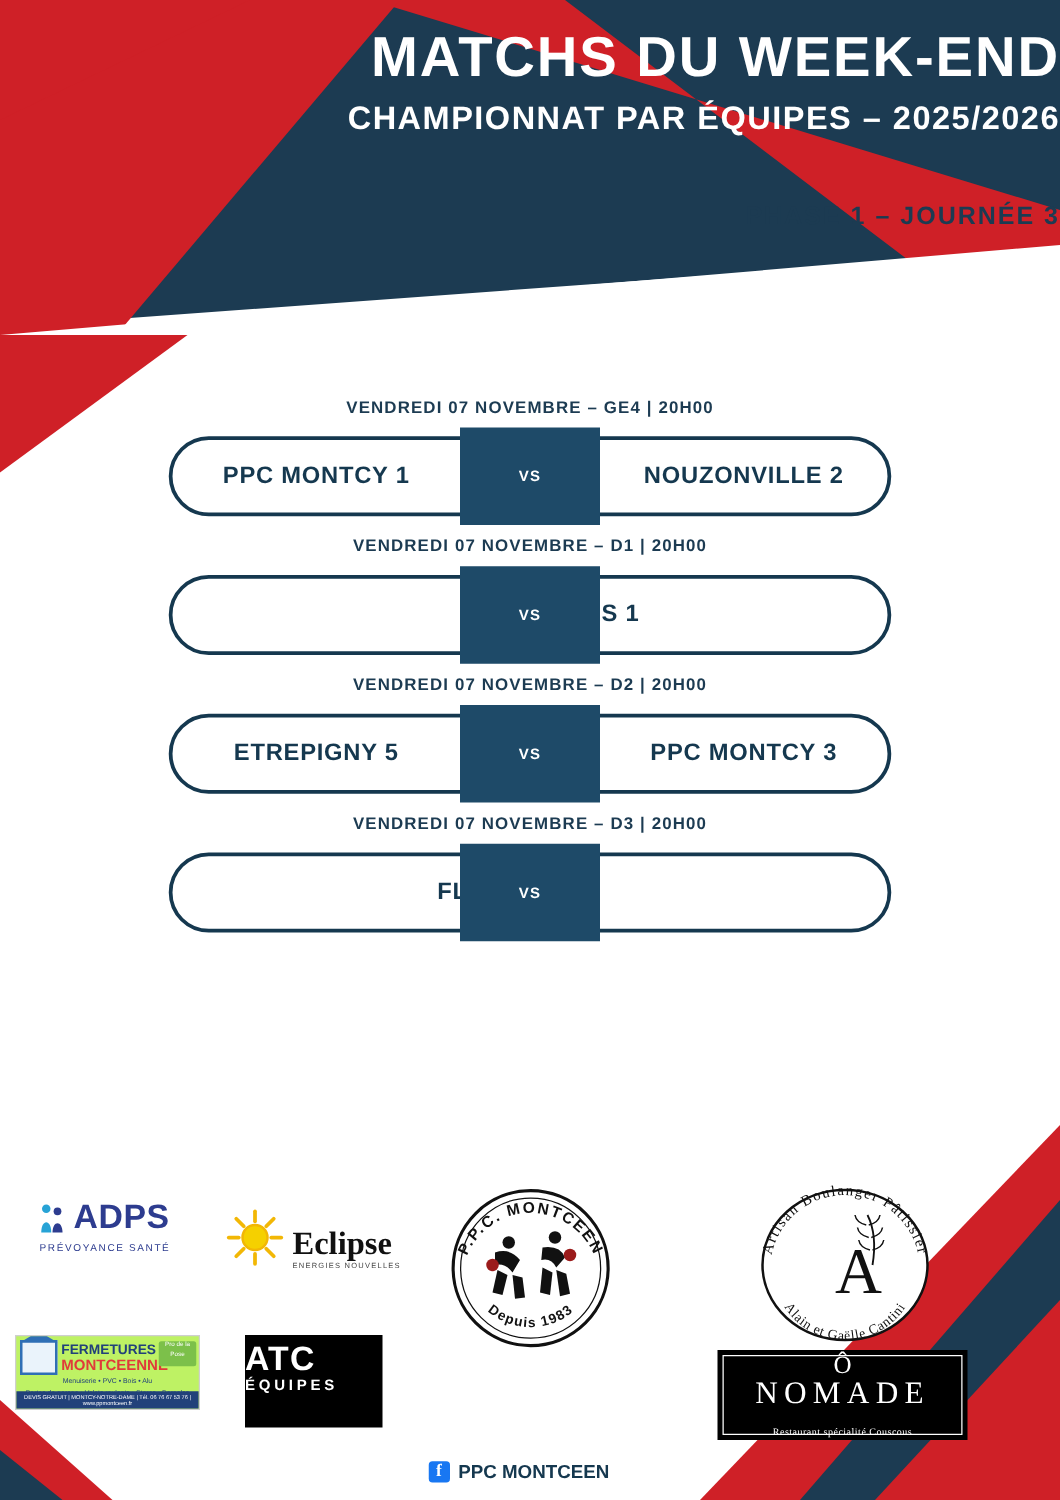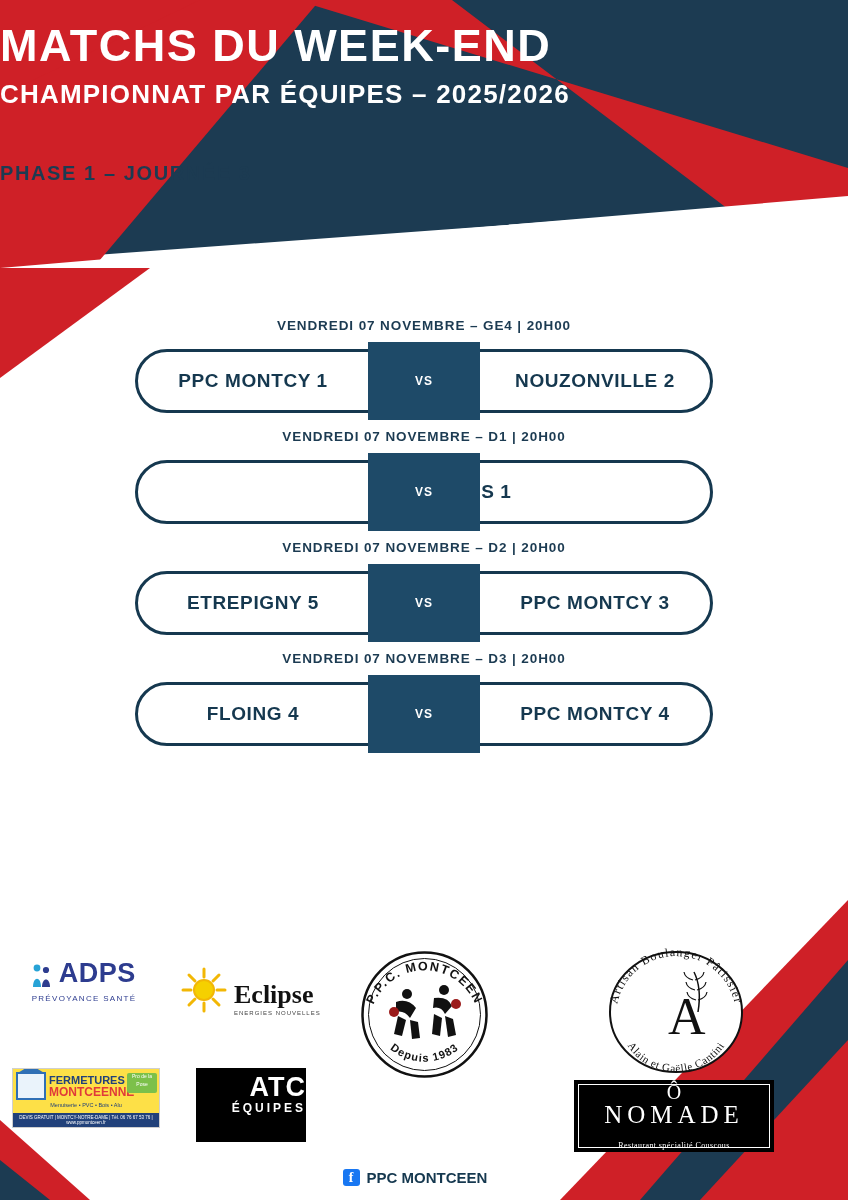--- a/index.html
+++ b/index.html
@@ -22,21 +22,21 @@
     inset: 0;
     overflow: hidden;
   }
   .bg svg { display: block; }
 
   
   .header {
     position: absolute;
     top: 0; left: 0; right: 0;
     height: 210px;
-    text-align: left;
+    text-align: right;
     z-index: 5;
   }
   .title-main {
     margin: 0;
     padding-top: 22px;
     font-size: 45px;
     line-height: 1.05;
     letter-spacing: 1.5px;
     font-weight: 800;
     color: #ffffff;
@@ -209,21 +209,21 @@
     height: 132px;
   }
 
   
   .ferm {
     left: 12px;
     top: 128px;
     width: 148px;
     height: 60px;
     border: 1px solid #cfcfcf;
-    background: #fde047;
+    background: #bef264;
     font-size: 6px;
     color: #21417a;
     overflow: hidden;
   }
   .ferm-top {
     display: flex;
     align-items: center;
     gap: 3px;
     padding: 3px 3px 0 3px;
   }
@@ -284,21 +284,21 @@
   }
 
   
   .atc {
     left: 196px;
     top: 128px;
     width: 110px;
     height: 74px;
     background: #000000;
     color: #ffffff;
-    text-align: right;
+    text-align: left;
   }
   .atc-main {
     font-size: 27px;
     font-weight: 800;
     letter-spacing: 1px;
     padding-top: 6px;
     line-height: 1;
   }
   .atc-sub {
     font-size: 12px;
@@ -457,21 +457,20 @@
       </div>
       <div class="vs-box">VS</div>
     </div>
   </div>
 
   <div class="match-block">
     <div class="match-date">VENDREDI 07 NOVEMBRE – D3 | 20H00</div>
     <div class="match-row">
       <div class="capsule">
         <div class="team left">FLOING 4</div>
-        <div class="team right">PPC MONTCY 4</div>
       </div>
       <div class="vs-box">VS</div>
     </div>
   </div>
 
 </div>
 
 <div class="sponsors">
 
   <div class="spon adps">

